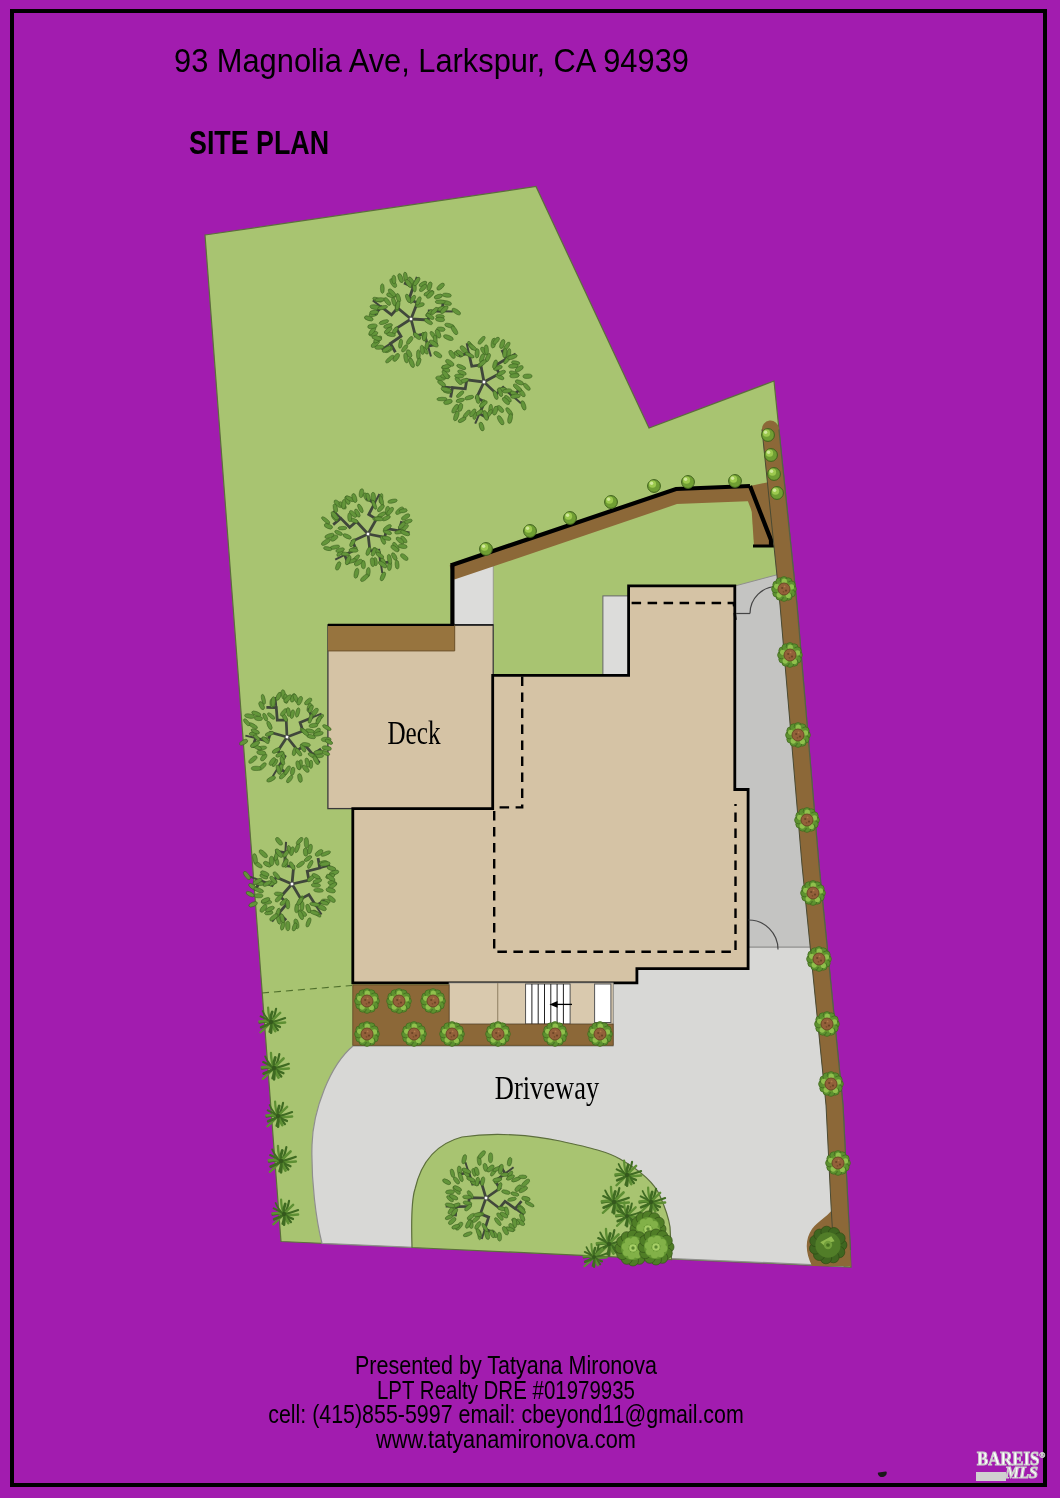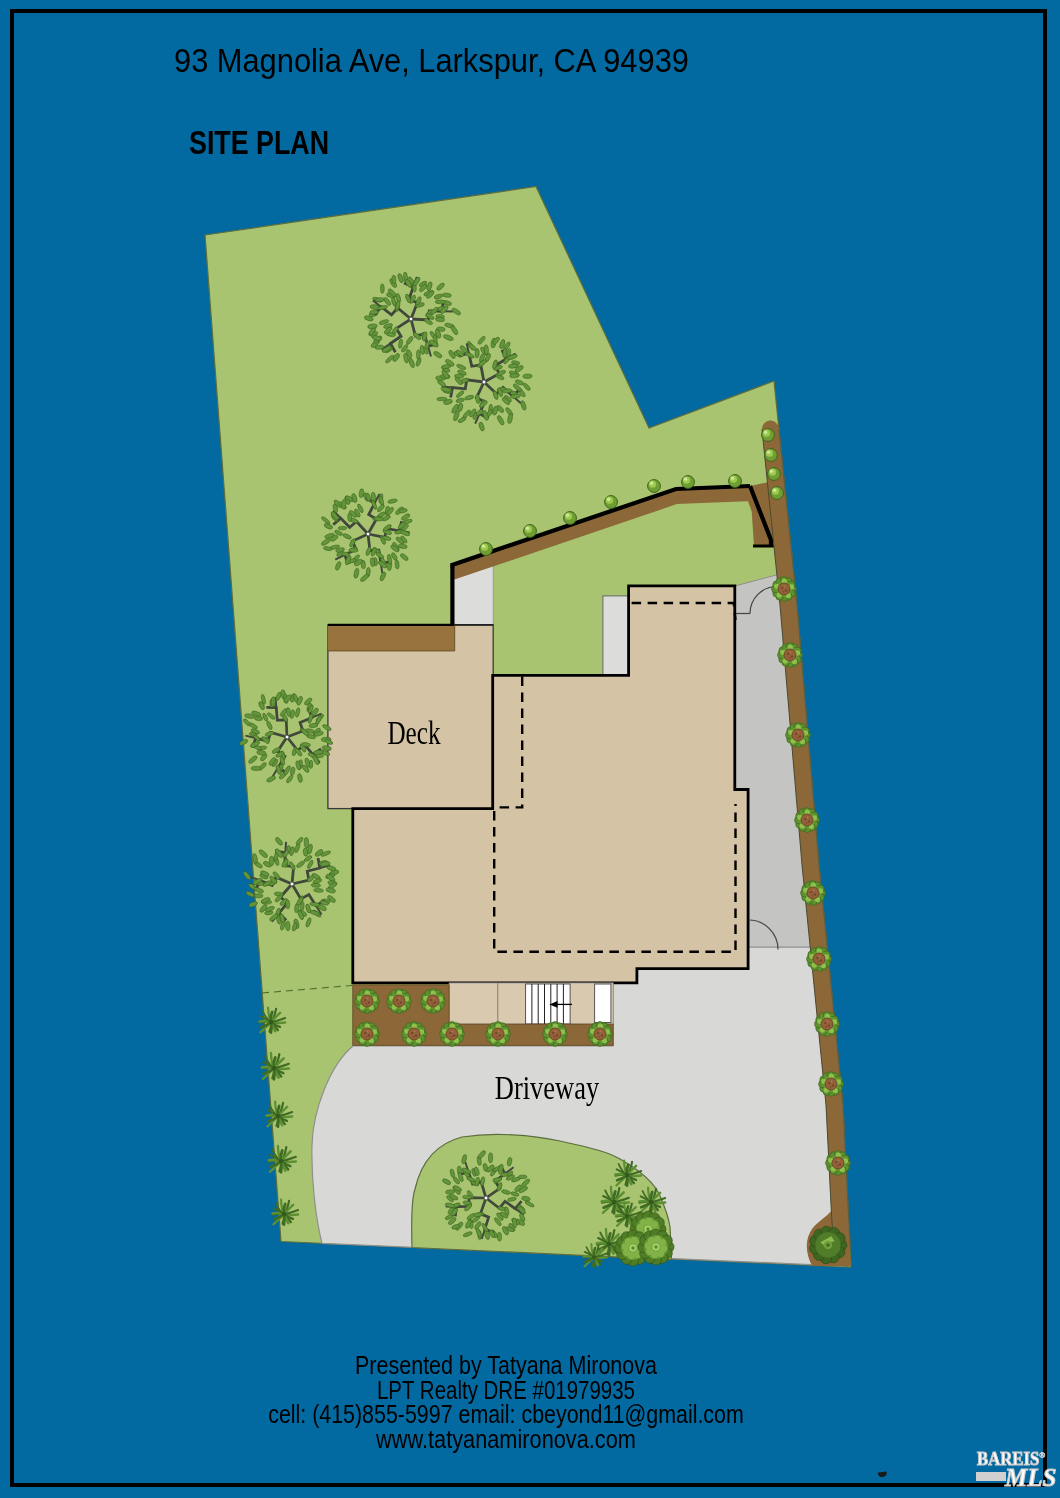--- a/index.html
+++ b/index.html
@@ -1,14 +1,14 @@
 <!DOCTYPE html>
 <html><head><meta charset="utf-8"><style>
 html,body{margin:0;padding:0;background:#fff;}
-#page{position:relative;width:1060px;height:1498px;background:#0369a1;overflow:hidden;
+#page{position:relative;width:1060px;height:1498px;background:#a21caf;overflow:hidden;
 font-family:"Liberation Sans",sans-serif;}
 .t{position:absolute;white-space:nowrap;color:#000;}
 </style></head><body>
 <div id="page">
 
 <div style="position:absolute;left:10.2px;top:8.5px;width:1029.2px;height:1470.2px;border:4px solid #000;"></div>
 
 <div class="t" style="left:174px;top:40.5px;font-size:34px;transform:scaleX(0.906);transform-origin:0 0;">93 Magnolia Ave, Larkspur, CA 94939</div>
 
 <div class="t" style="left:189px;top:123px;font-size:34px;font-weight:bold;transform:scaleX(0.789);transform-origin:0 0;">SITE PLAN</div>
@@ -450,14 +450,14 @@
 <div style="transform:scaleX(0.803);">LPT Realty DRE #01979935</div>
 <div style="transform:scaleX(0.839);">cell: (415)855-5997 email: cbeyond11@gmail.com</div>
 <div style="transform:scaleX(0.853);">www.tatyanamironova.com</div>
 </div>
 
 <div style="position:absolute;left:878px;top:1472px;width:9px;height:5px;background:#1a1a1a;border-radius:1px 1px 5px 5px;transform:rotate(-8deg);"></div>
 
 <div class="t" style="left:962px;top:1446px;width:95px;color:#d2d2d2;">
 <div style="position:absolute;left:14px;top:26px;width:30px;height:9px;background:#d0d0d0;"></div>
 <div style="position:absolute;left:15px;top:2px;font-family:'Liberation Serif',serif;font-weight:bold;font-size:19px;transform:scaleX(0.88);transform-origin:0 0;color:#fff;-webkit-text-stroke:1.1px #cdcdcd;">BAREIS<span style="font-size:9px;vertical-align:super;-webkit-text-stroke:0.6px #cdcdcd;">®</span></div>
-<div style="position:absolute;left:43px;top:18px;font-family:'Liberation Serif',serif;font-style:italic;font-weight:bold;font-size:25px;color:#fff;-webkit-text-stroke:1.1px #cdcdcd;">MLS</div>
+<div style="position:absolute;left:43px;top:18px;font-family:'Liberation Serif',serif;font-style:italic;font-weight:bold;font-size:16px;color:#fff;-webkit-text-stroke:1.1px #cdcdcd;">MLS</div>
 </div>
 </div>
 </body></html>

